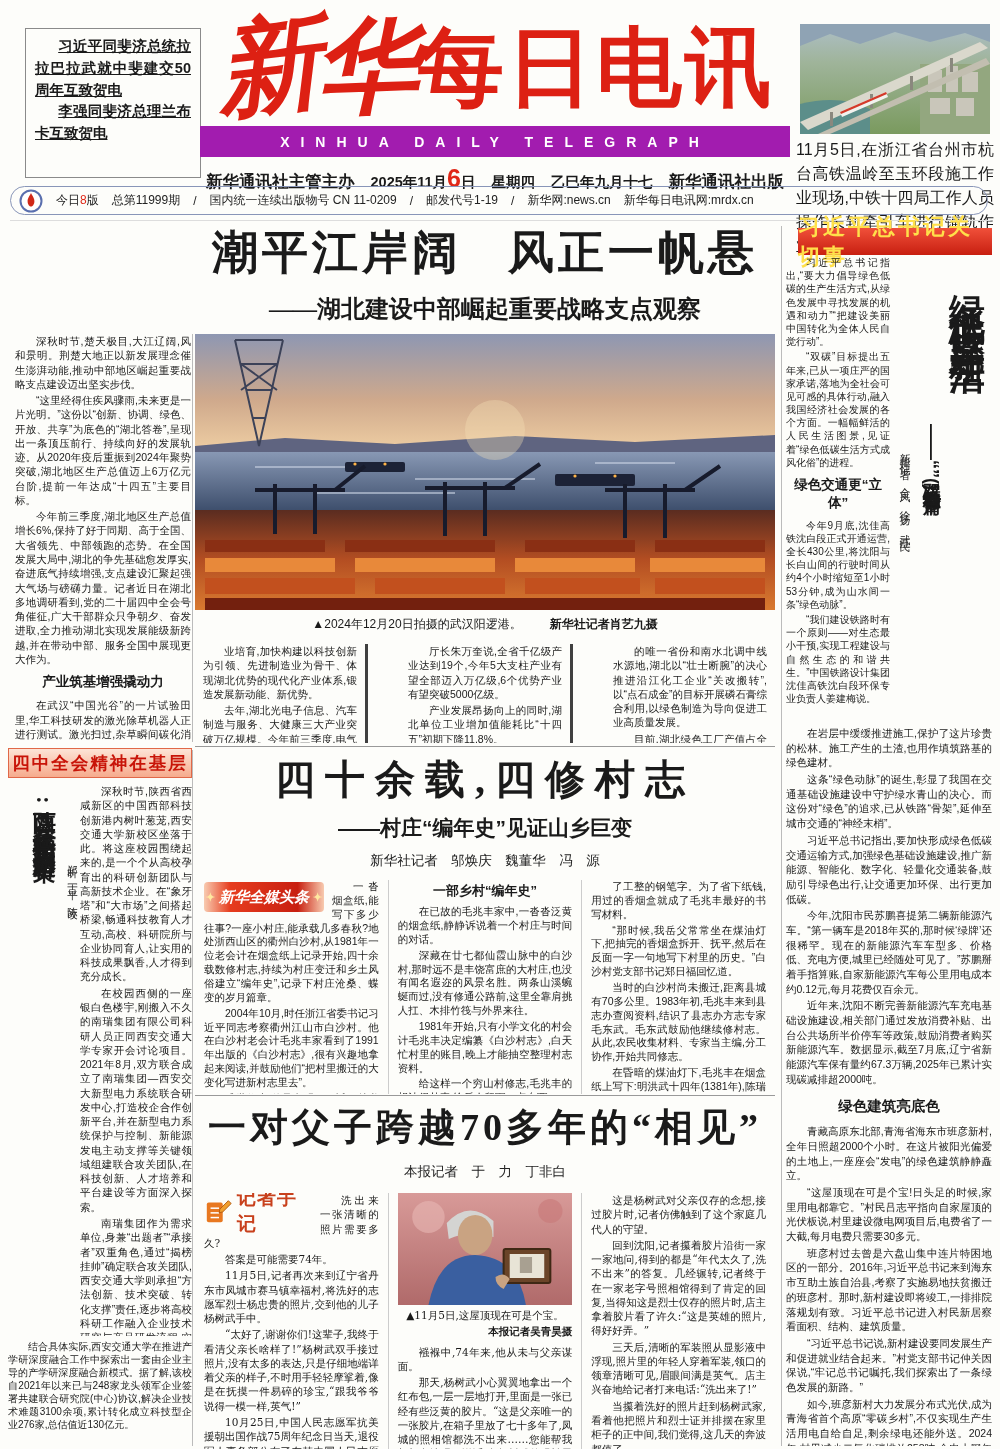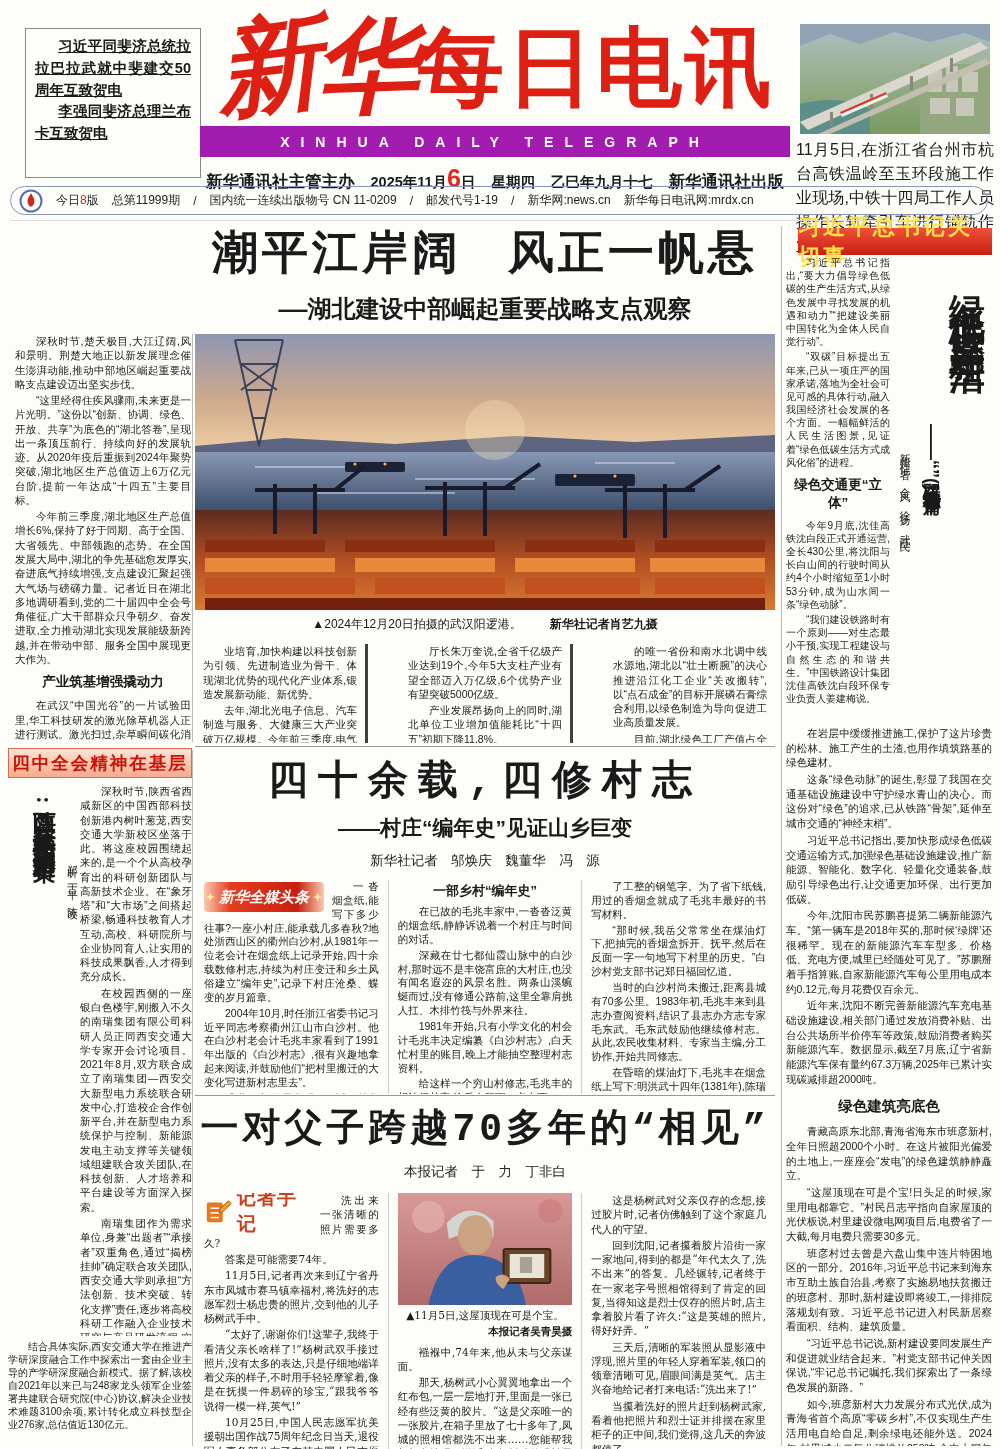--- a/index.html
+++ b/index.html
@@ -1,18 +1,18 @@
 <!DOCTYPE html>
 <html><head>
 <meta charset="utf-8">
 <style>
   html,body{margin:0;padding:0;background:#e8e8e4;}
   #page{position:relative;width:1000px;height:1449px;background:#fdfdfa;margin:0 auto;
         font-family:"Liberation Sans",sans-serif;color:#1a1a1a;overflow:hidden;}
-  .serif{font-family:Liberation Mono, monospace;}
+  .serif{font-family:Liberation Serif, serif;}
   p{margin:0 0 2px 0;text-indent:2em;text-align:justify;}
   .abs{position:absolute;}
   
   .topbox{left:25px;top:28px;width:156px;height:134px;border:1px solid #8a8a8a;
           padding:7px 9px;font-weight:bold;font-size:14.5px;line-height:1.5;}
   .topbox p{text-indent:1.6em;margin:0;text-decoration:underline;}
   .masthead{left:200px;top:14px;width:590px;height:148px;}
   .mast-band{position:absolute;left:0;right:0;top:112px;height:31px;background:#a21caf;
              display:flex;align-items:center;justify-content:center;color:#fff;
              font-weight:bold;font-size:14px;letter-spacing:11px;}

